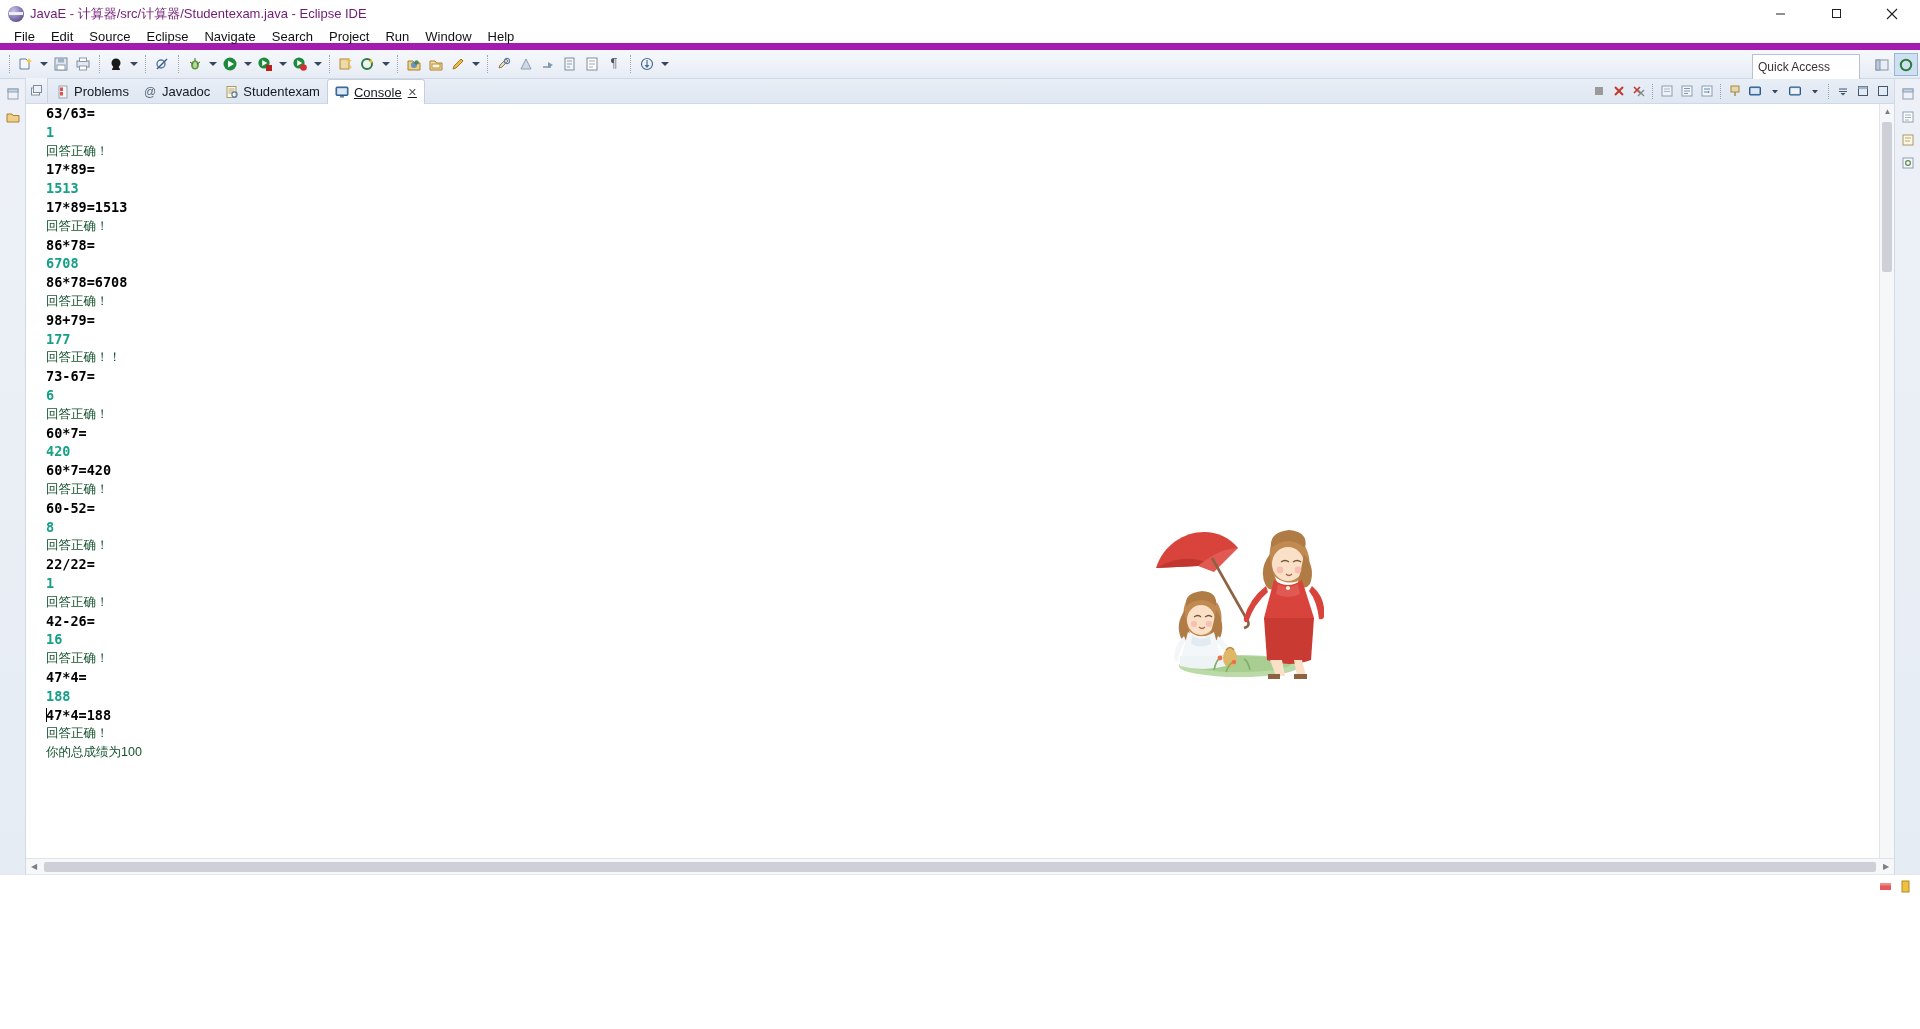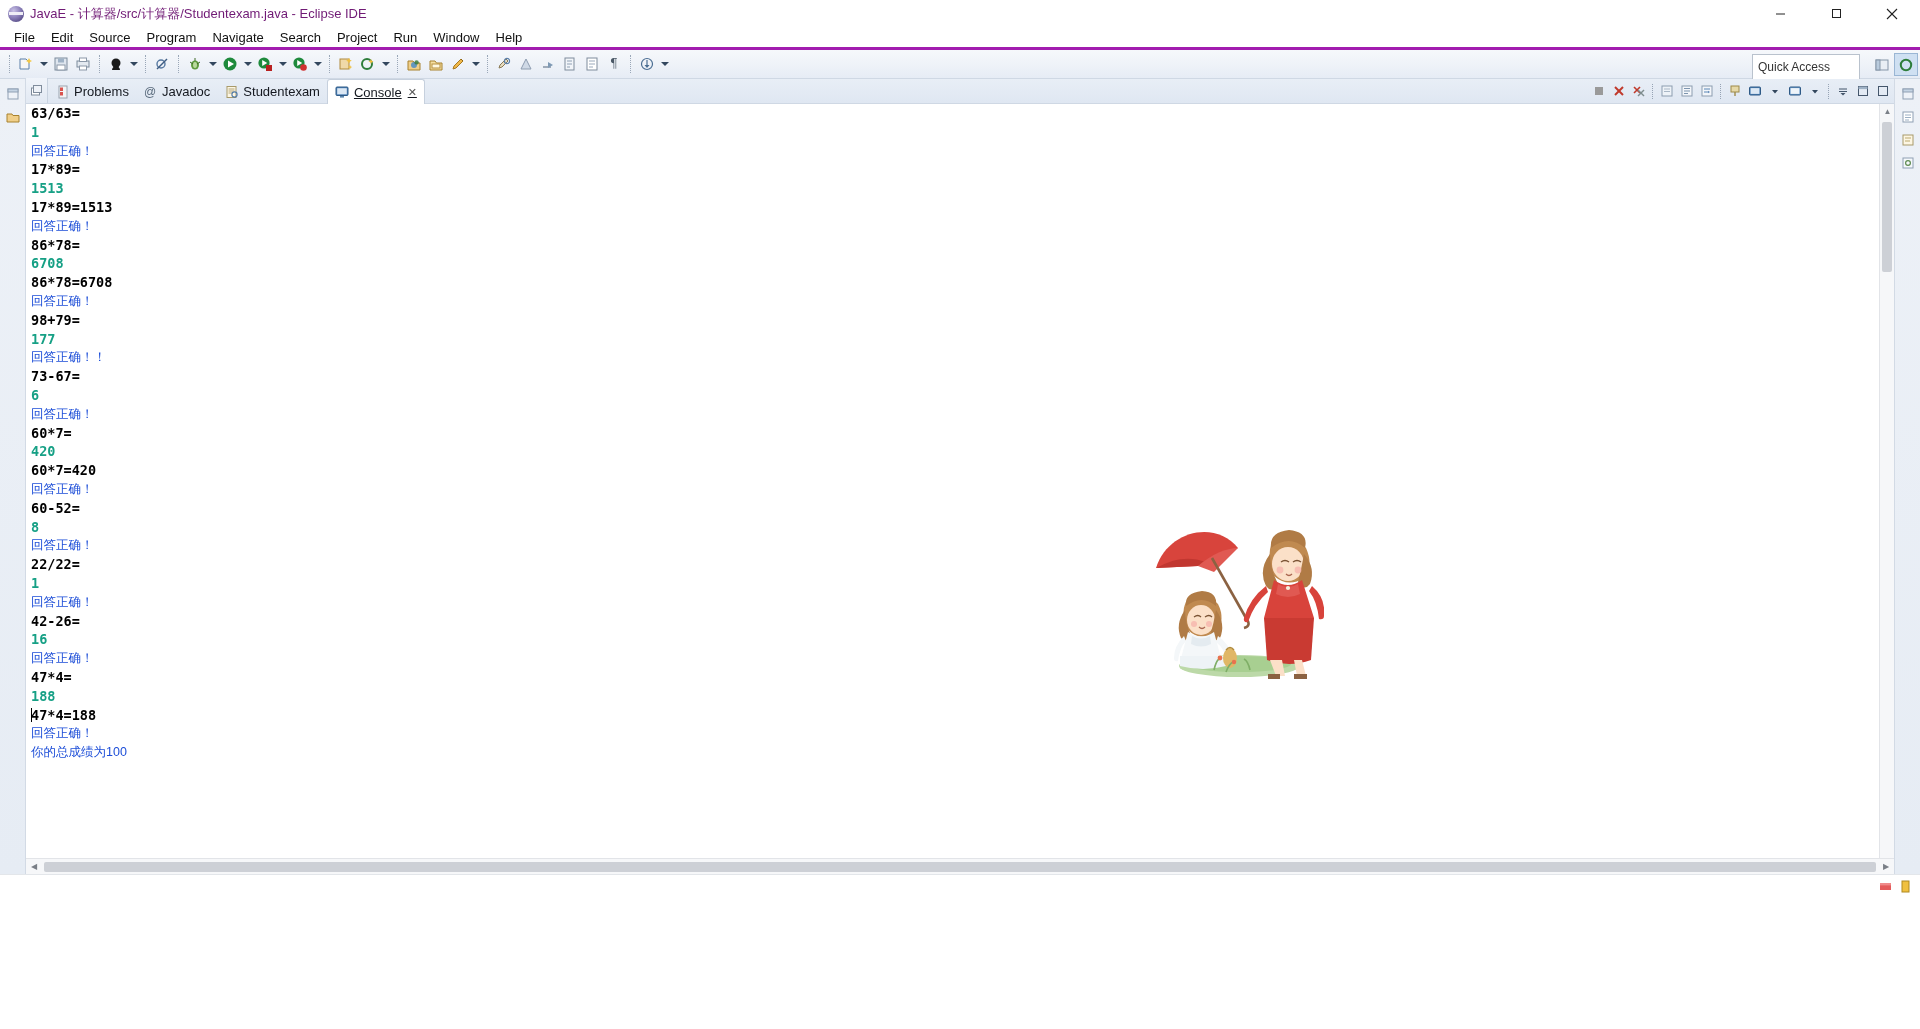--- a/index.html
+++ b/index.html
@@ -47,23 +47,23 @@
     display: flex; align-items: center; justify-content: center;
     color: #2a2a2a;
   }
   .winbtn svg { display: block; }
 
   
   .menubar {
     height: 23px;
     background: #ffffff;
     display: flex;
-    align-items: flex-end;
+    align-items: flex-start;
     padding-left: 6px;
-    border-bottom: 3px solid #a21caf;
+    border-bottom: 7px solid #a21caf;
   }
   .menuitem {
     font-size: 13px;
     color: #111;
     padding: 2px 8px;
     white-space: nowrap;
   }
 
   
   .toolbar {
@@ -219,28 +219,28 @@
     font-family: "Liberation Sans", sans-serif;
     font-size: 13.5px;
     color: #0b0b0b;
     padding: 3px 0 3px 6px;
     white-space: nowrap;
   }
   .out {
     font-family: "DejaVu Sans Mono", monospace;
     font-size: 13.5px;
     line-height: 18.8px;
-    padding-left: 5px;
+    padding-left: 20px;
     color: #000;
     white-space: pre;
   }
   .out .q { color: #000000; font-weight: bold; }
   .out .a { color: #16a085; font-weight: bold; }
   .out .msg {
-    color: #1d4ed8;
+    color: #14532d;
     font-family: "Liberation Sans", sans-serif;
     font-size: 12.5px;
     font-weight: normal;
   }
   .caret {
     display: inline-block;
     width: 1px; height: 14px;
     background: #000;
     vertical-align: -2px;
     margin-right: -1px;
@@ -324,21 +324,21 @@
           <line x1="11" y1="1" x2="1" y2="11" stroke="#222" stroke-width="1.1"></line>
         </svg>
     </div>
   </div>
 </div>
 
 <div class="menubar">
   <div class="menuitem">File</div>
   <div class="menuitem">Edit</div>
   <div class="menuitem">Source</div>
-  <div class="menuitem">Program</div>
+  <div class="menuitem">Eclipse</div>
   <div class="menuitem">Navigate</div>
   <div class="menuitem">Search</div>
   <div class="menuitem">Project</div>
   <div class="menuitem">Run</div>
   <div class="menuitem">Window</div>
   <div class="menuitem">Help</div>
 </div>
 
 <div class="toolbar">
   <div class="tb-sep"></div>

